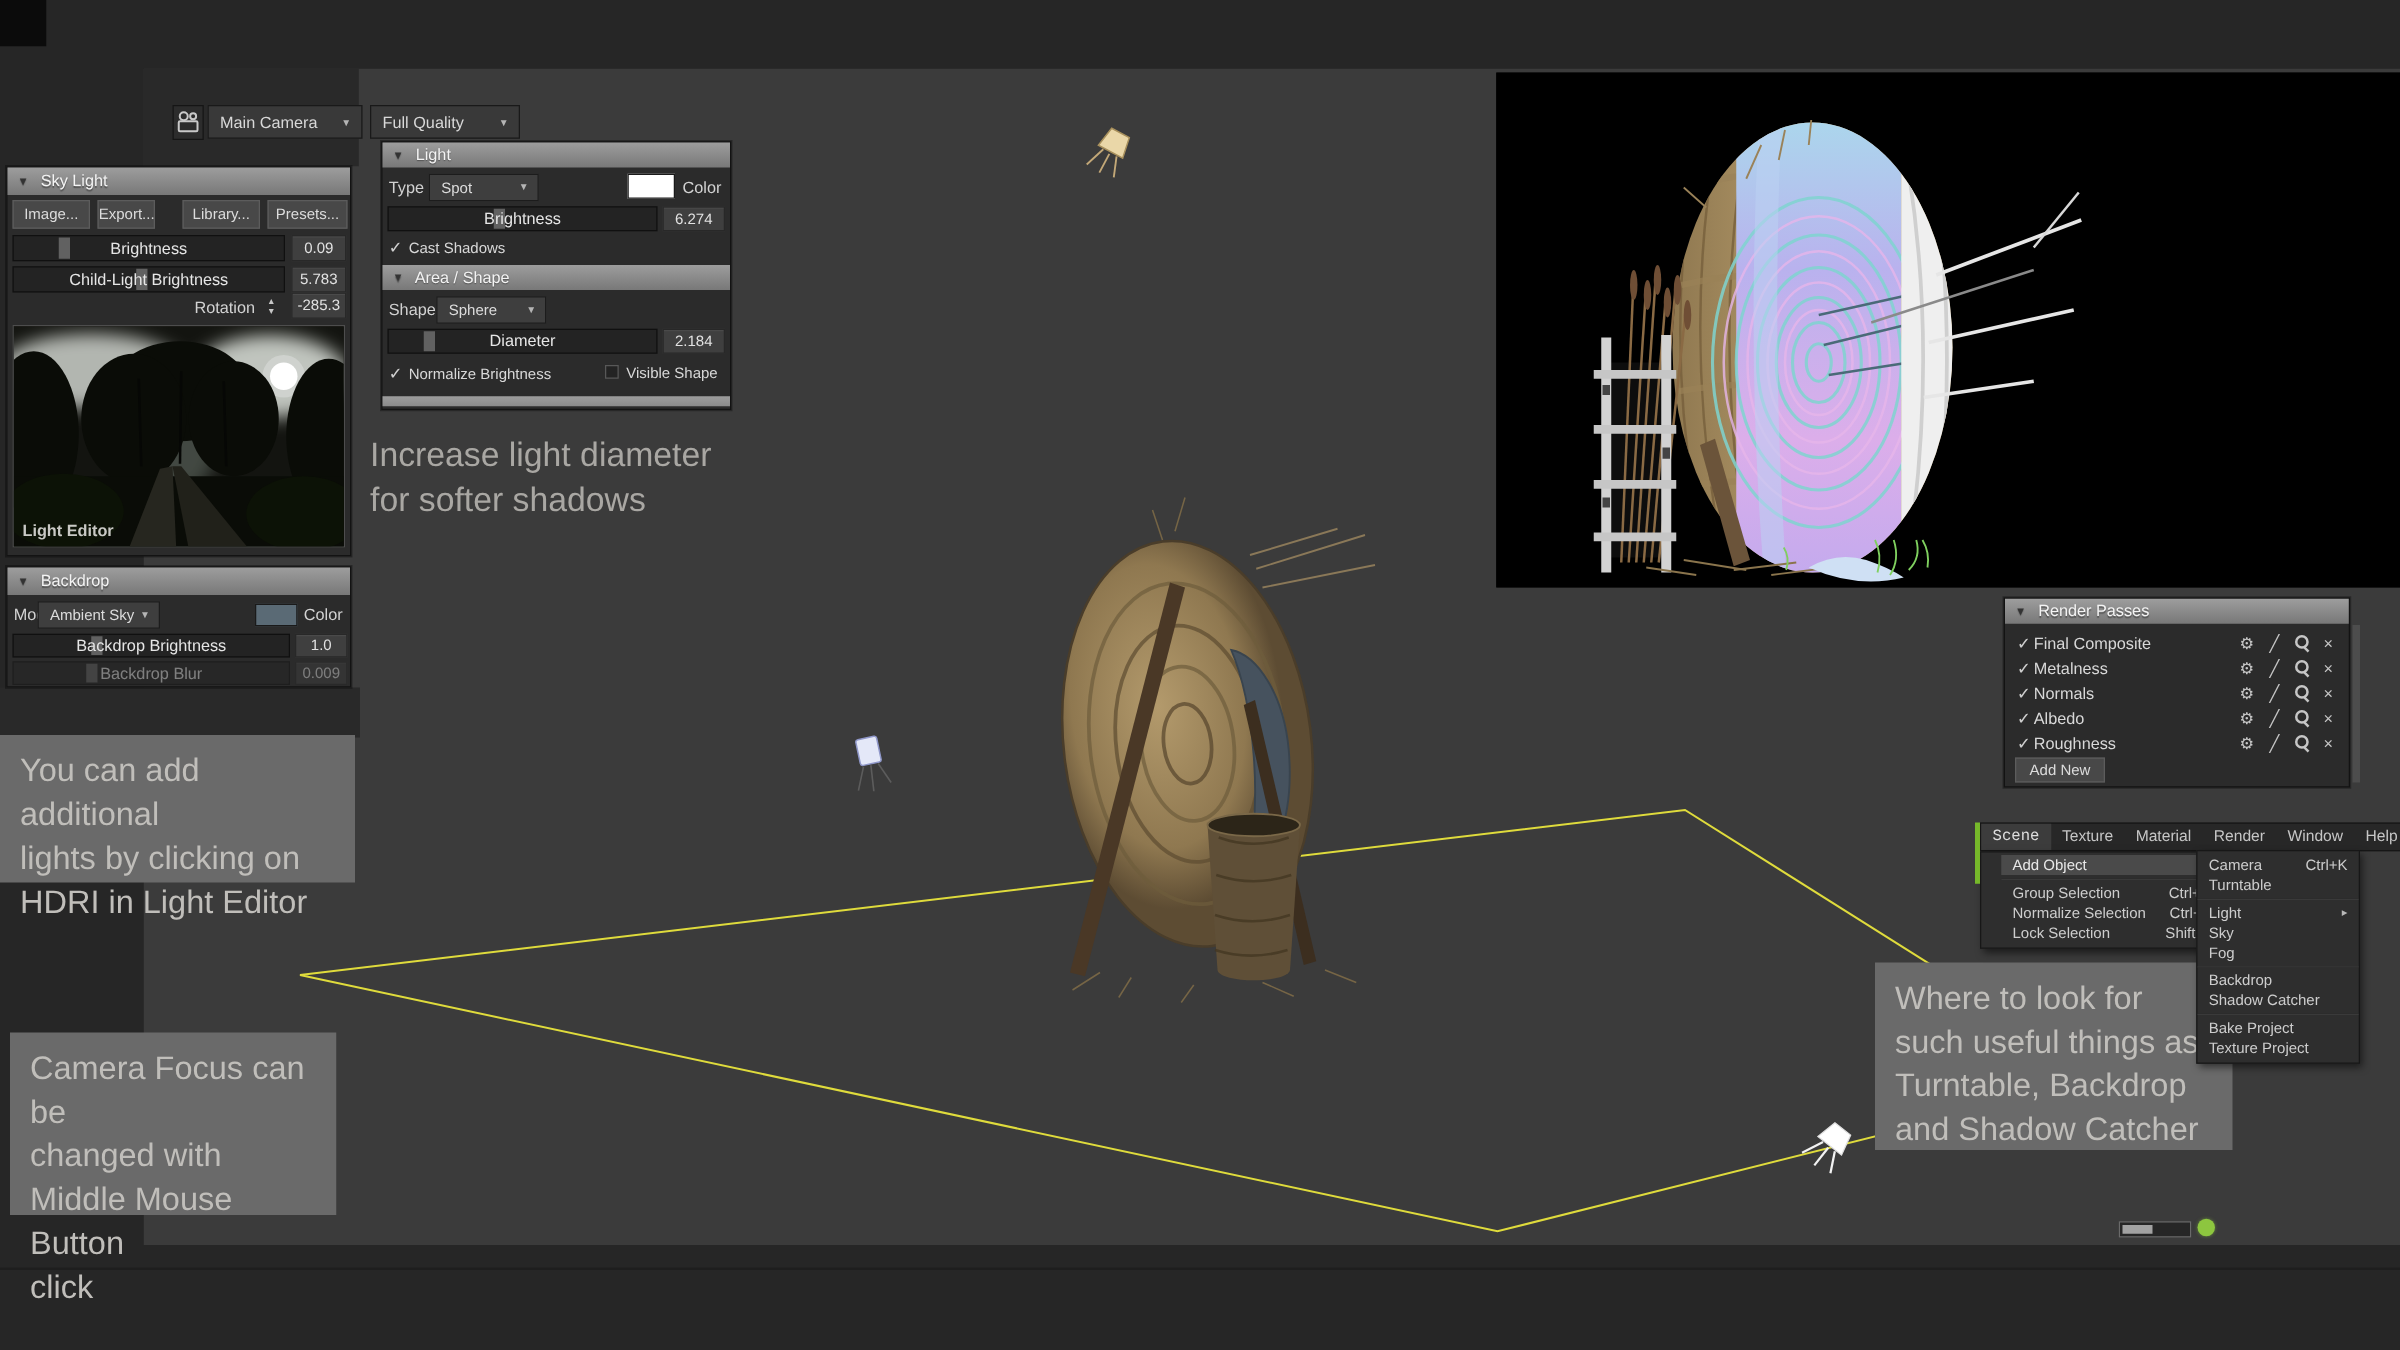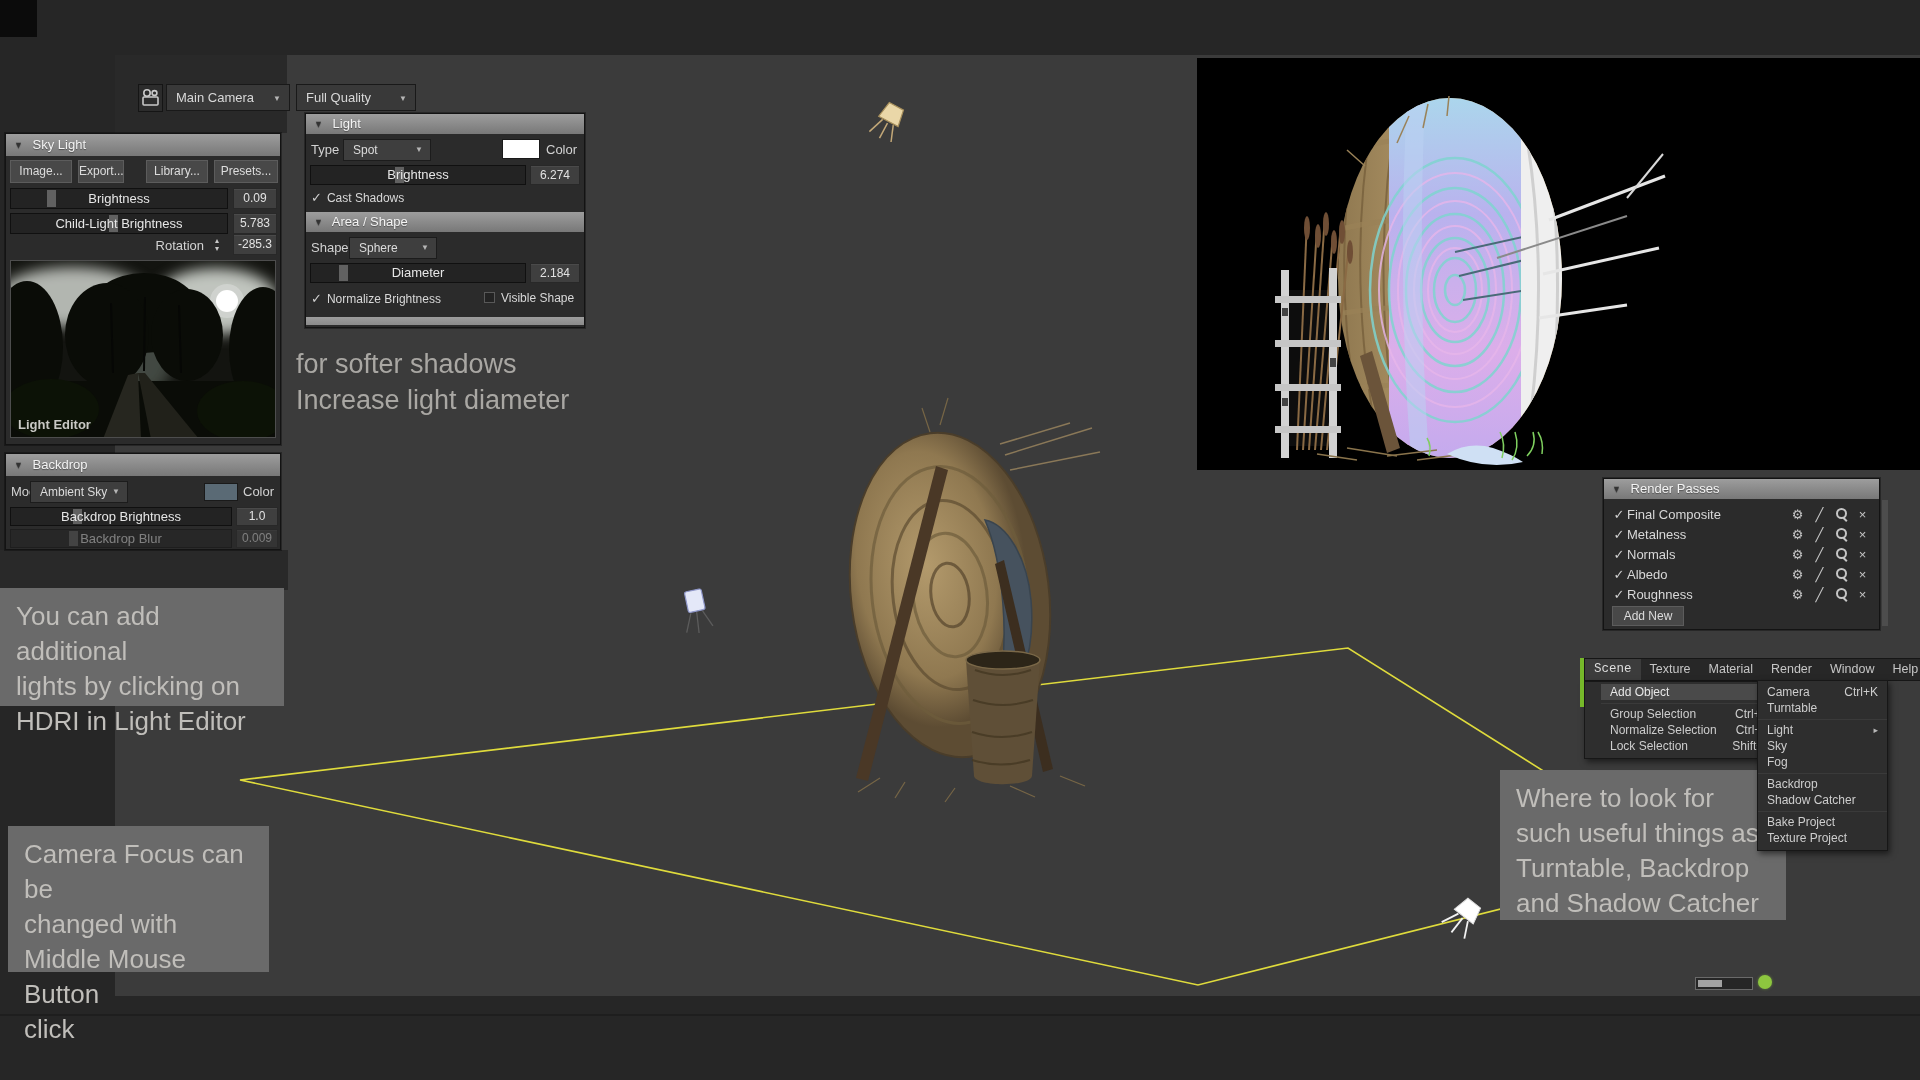--- a/index.html
+++ b/index.html
@@ -310,22 +310,22 @@
     <div class="chk" style="left:5px;top:177px">
       <span class="mark">✓</span><span>Normalize Brightness</span>
     </div>
     <div class="chk" style="left:178px;top:177px">
       <span class="cbox"></span><span>Visible Shape</span>
     </div>
     <div class="abs" style="left:0;top:203px;width:278px;height:8px;background:linear-gradient(#9d9d9d,#8a8a8a)"></div>
   </div>
 
   <div class="ann-free" style="left:296px;top:346px">
+    <div>Increase light diameter</div>
     <div>for softer shadows</div>
-    <div>Increase light diameter</div>
   </div>
 
   <div id="render-preview" class="abs">
     <svg width="723" height="412" viewBox="0 0 723 412">
       <defs>
         <linearGradient id="strawG" x1="0" y1="0" x2="1" y2="0">
           <stop offset="0%" stop-color="#8f7850"></stop>
             <stop offset="55%" stop-color="#bba06f"></stop>
             <stop offset="100%" stop-color="#a08656"></stop>
         </linearGradient>

